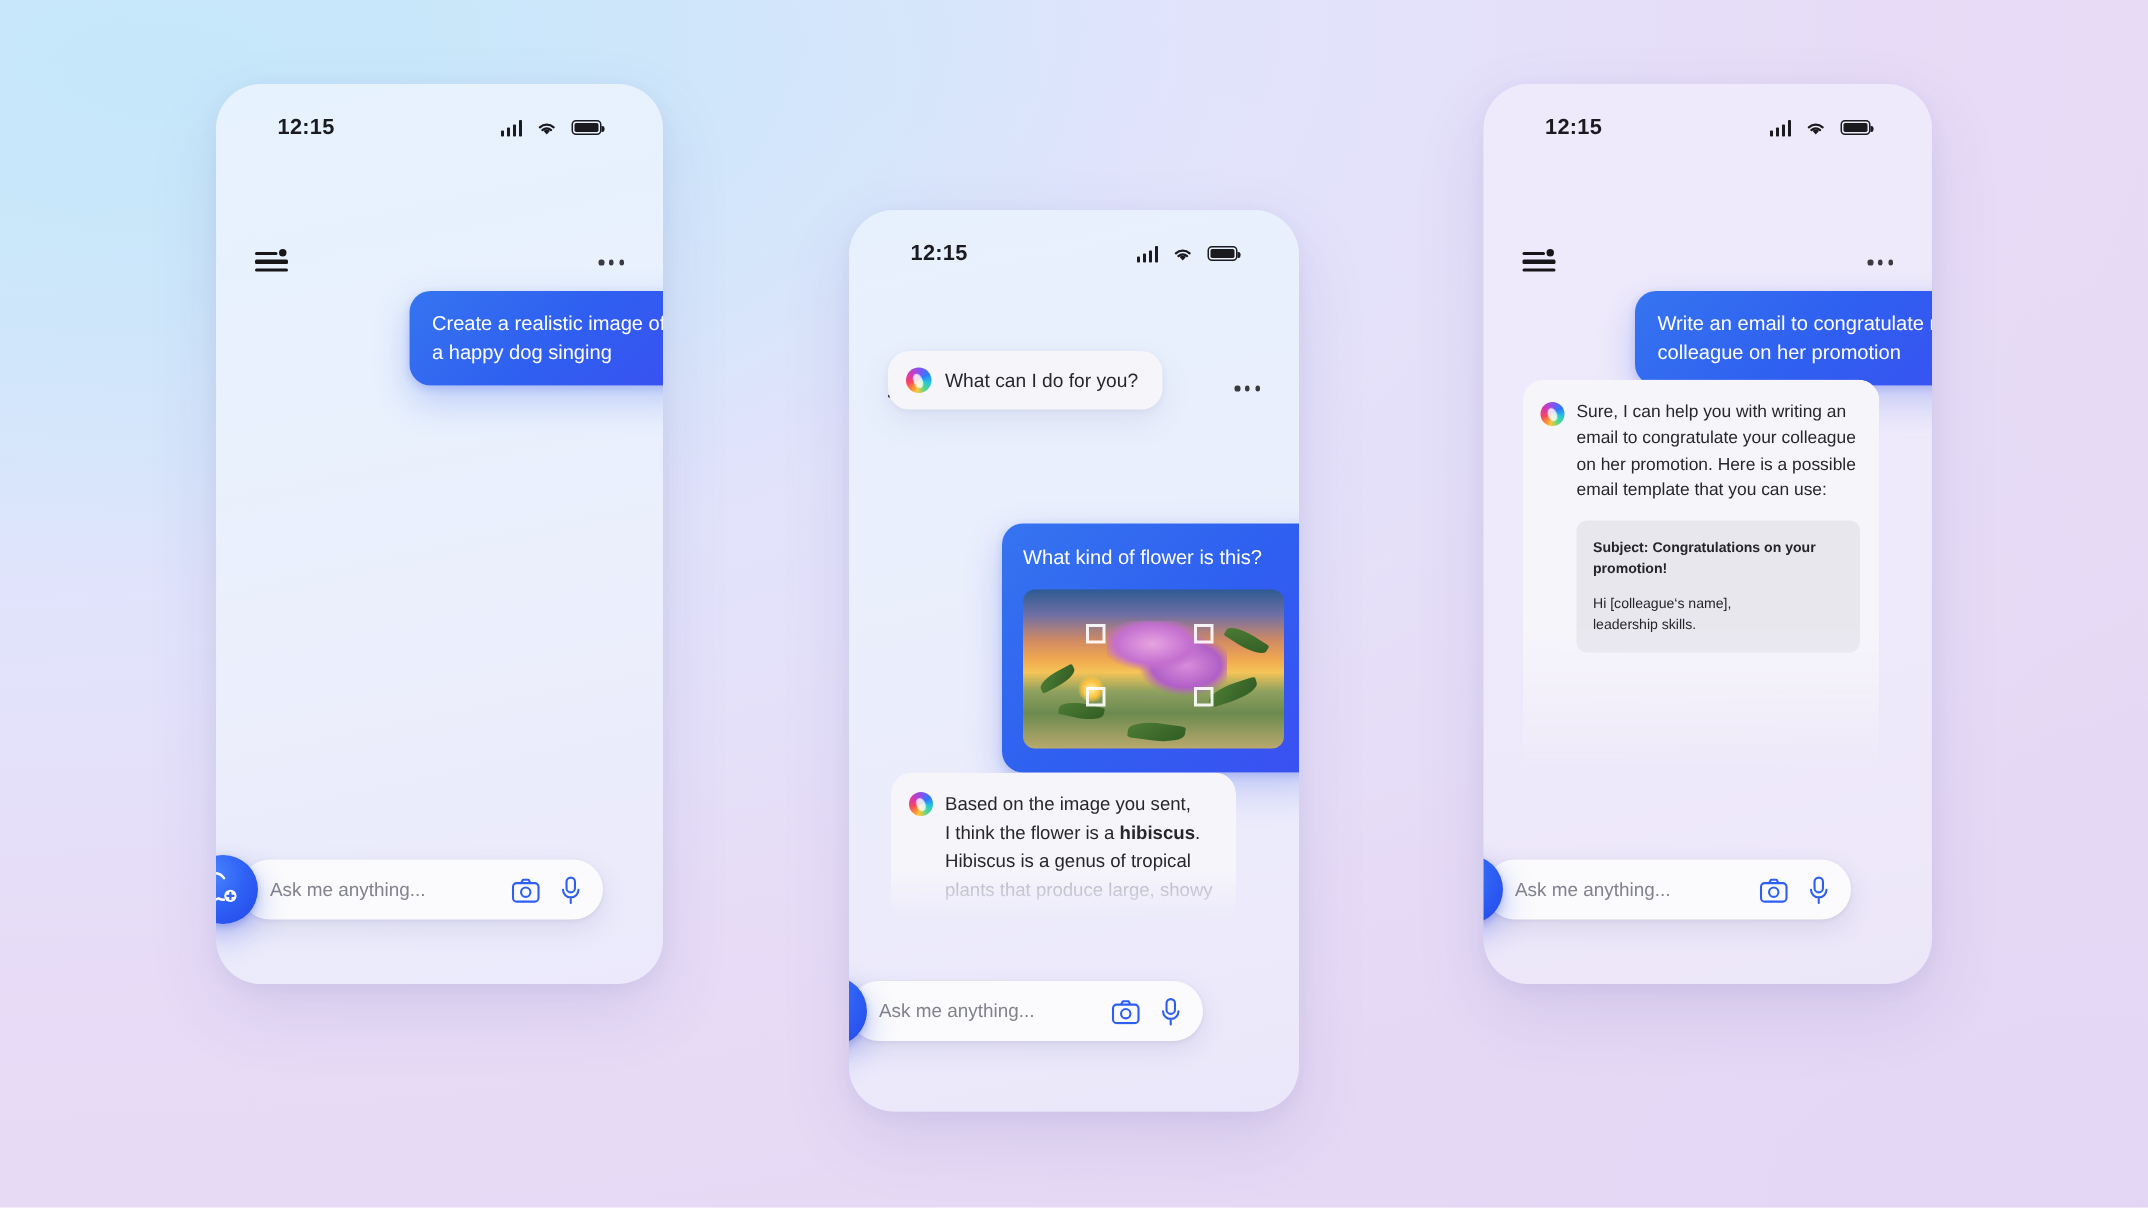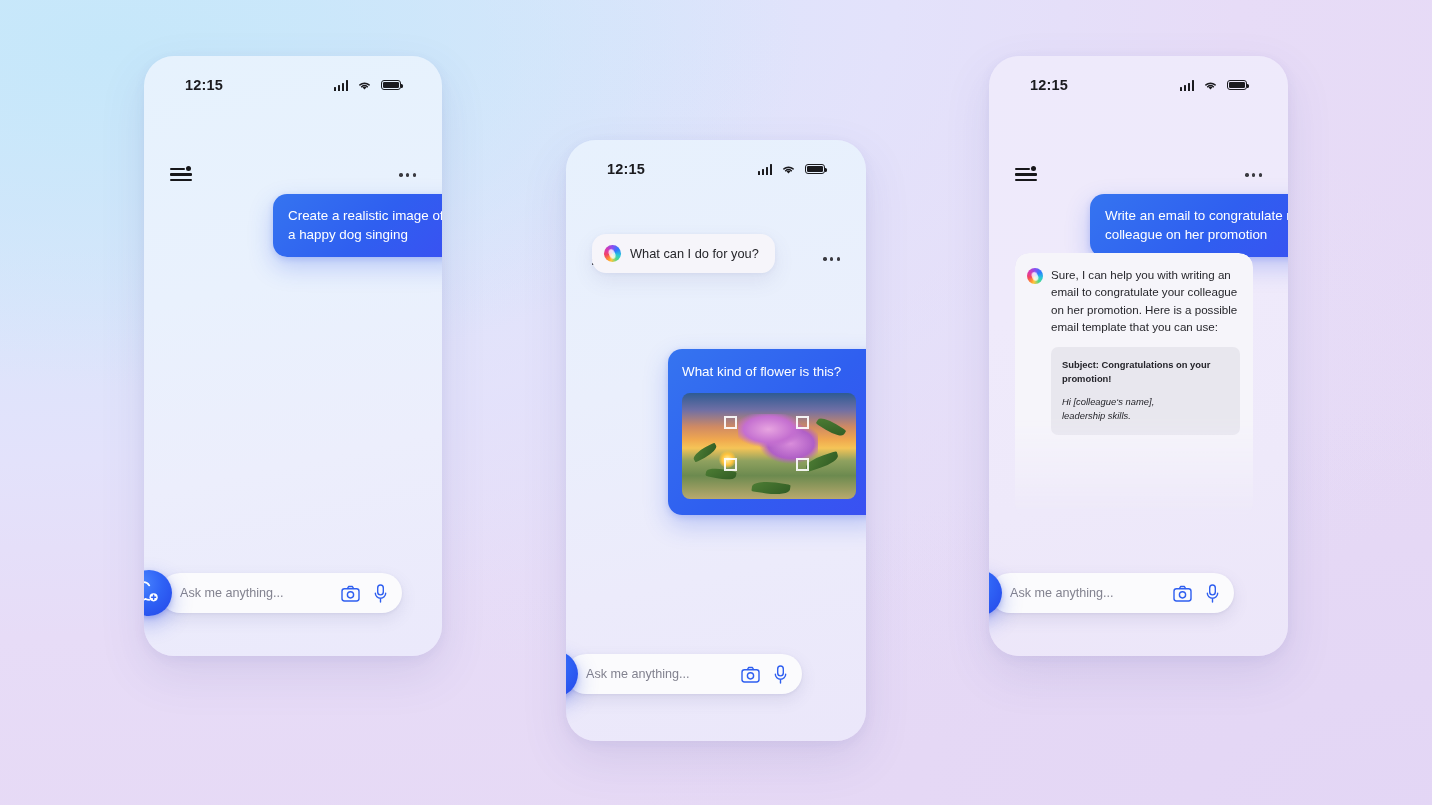--- a/index.html
+++ b/index.html
@@ -160,21 +160,21 @@
   .flower-photo .bracket { position:absolute; width:13px; height:13px; border:2.2px solid rgba(255,255,255,.9); }
   .bk-tl{ left:24%; top:22%; border-right:0; border-bottom:0; }
   .bk-tr{ right:27%; top:22%; border-left:0; border-bottom:0; }
   .bk-bl{ left:24%; bottom:26%; border-right:0; border-top:0; }
   .bk-br{ right:27%; bottom:26%; border-left:0; border-top:0; }
 
   
   .email-card { background:#e8e7ee; border-radius:7px; padding:11px 11px 12px 11px; margin-top:11px; }
   .email-card p { font-size:9.4px; line-height:1.5; color:#24242a; }
   .email-card p.sub { font-weight:700; }
-  .email-card p + p { margin-top:9px;font-style:italic; }
+  .email-card p + p { margin-top:9px; }
   .fade-low { color:#a7a7b3; }
 
   
   .dock { position:absolute; display:flex; align-items:center; }
   .fab {
     width:46px; height:46px; border-radius:50%; flex:none;
     background: radial-gradient(circle at 32% 28%, #4a86ff 0%, #2f62f5 48%, #2445e8 100%);
     box-shadow: 0 8px 20px rgba(40,70,220,0.35), 0 2px 5px rgba(40,70,220,0.25);
     display:flex; align-items:center; justify-content:center; cursor:pointer;
     position:relative; z-index:3;
@@ -315,20 +315,29 @@
         <span class="leaf" style="right:6%; top:28%; width:30px; height:10px; transform:rotate(32deg);"></span>
         <span class="leaf" style="right:10%; top:60%; width:34px; height:11px; transform:rotate(-18deg);"></span>
         <span class="leaf" style="left:40%; bottom:4%; width:38px; height:12px; transform:rotate(8deg);"></span>
         <span class="bracket bk-tl"></span>
         <span class="bracket bk-tr"></span>
         <span class="bracket bk-bl"></span>
         <span class="bracket bk-br"></span>
       </div>
     </div>
 
+    <div class="bubble-bot fade-mask" style="left:28px; top:375px; width:230px; height:100px; padding:12px 12px 0 12px; display:flex; gap:8px;">
+      <span class="cplogo" style="width:16px;height:16px;flex:none;margin-top:1px;"></span>
+      <div style="font-size:12.4px; line-height:1.52;">
+        <div>Based on the image you sent,</div>
+        <div><span>I think the flower is a </span><b>hibiscus</b><span>.</span></div>
+        <div>Hibiscus is a genus of tropical</div>
+        <div class="fade-low">plants that produce large, showy</div>
+      </div>
+    </div>
 
     <div class="dock" style="left:-34px; bottom:44px; width:320px;">
       <div class="fab">
         <svg width="24" height="24" viewBox="0 0 24 24">
           <path d="M12.3 4.4a7.4 7.4 0 1 0-6.1 11.6l-.9 3.3 3.4-1.4a7.4 7.4 0 0 0 3.6.9" stroke="#fff" stroke-width="1.7" fill="none" stroke-linecap="round" stroke-linejoin="round"></path>
           <circle cx="16.6" cy="16.3" r="4.1" fill="#fff"></circle>
           <path d="M16.6 14.3v4M14.6 16.3h4" stroke="#2f62f5" stroke-width="1.5" stroke-linecap="round"></path>
         </svg>
       </div>
       <div class="inputbar" style="width:236px;">

